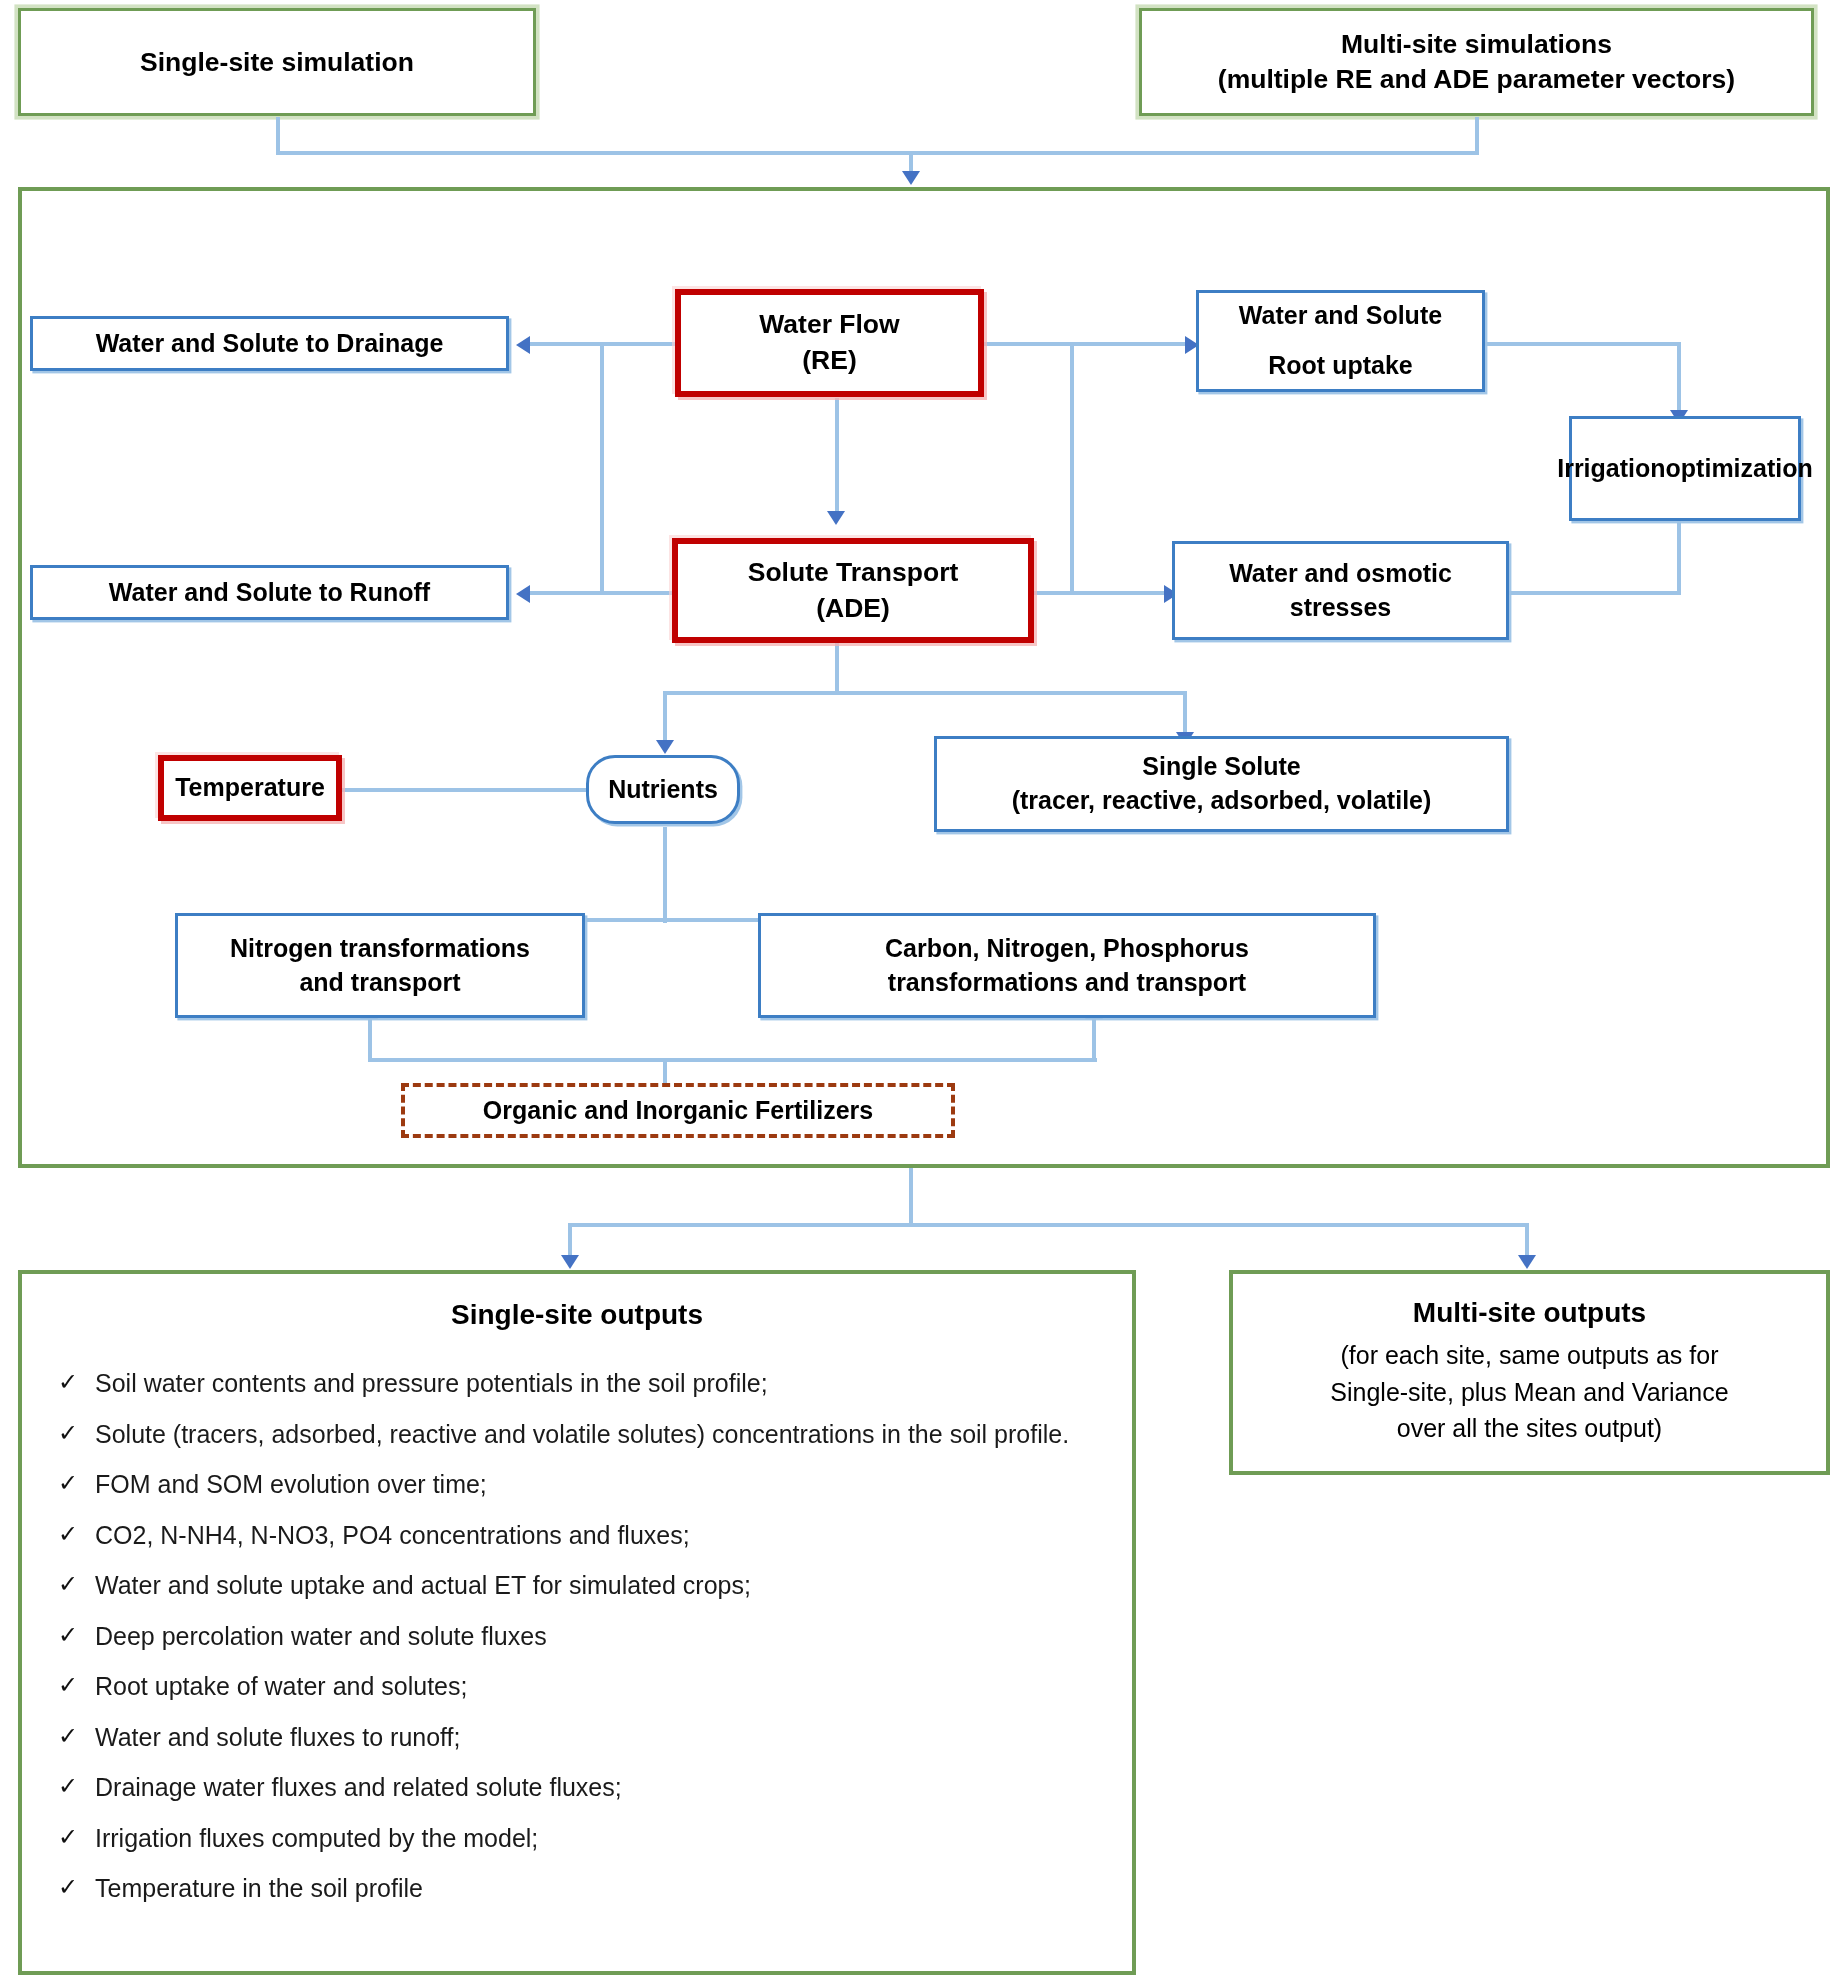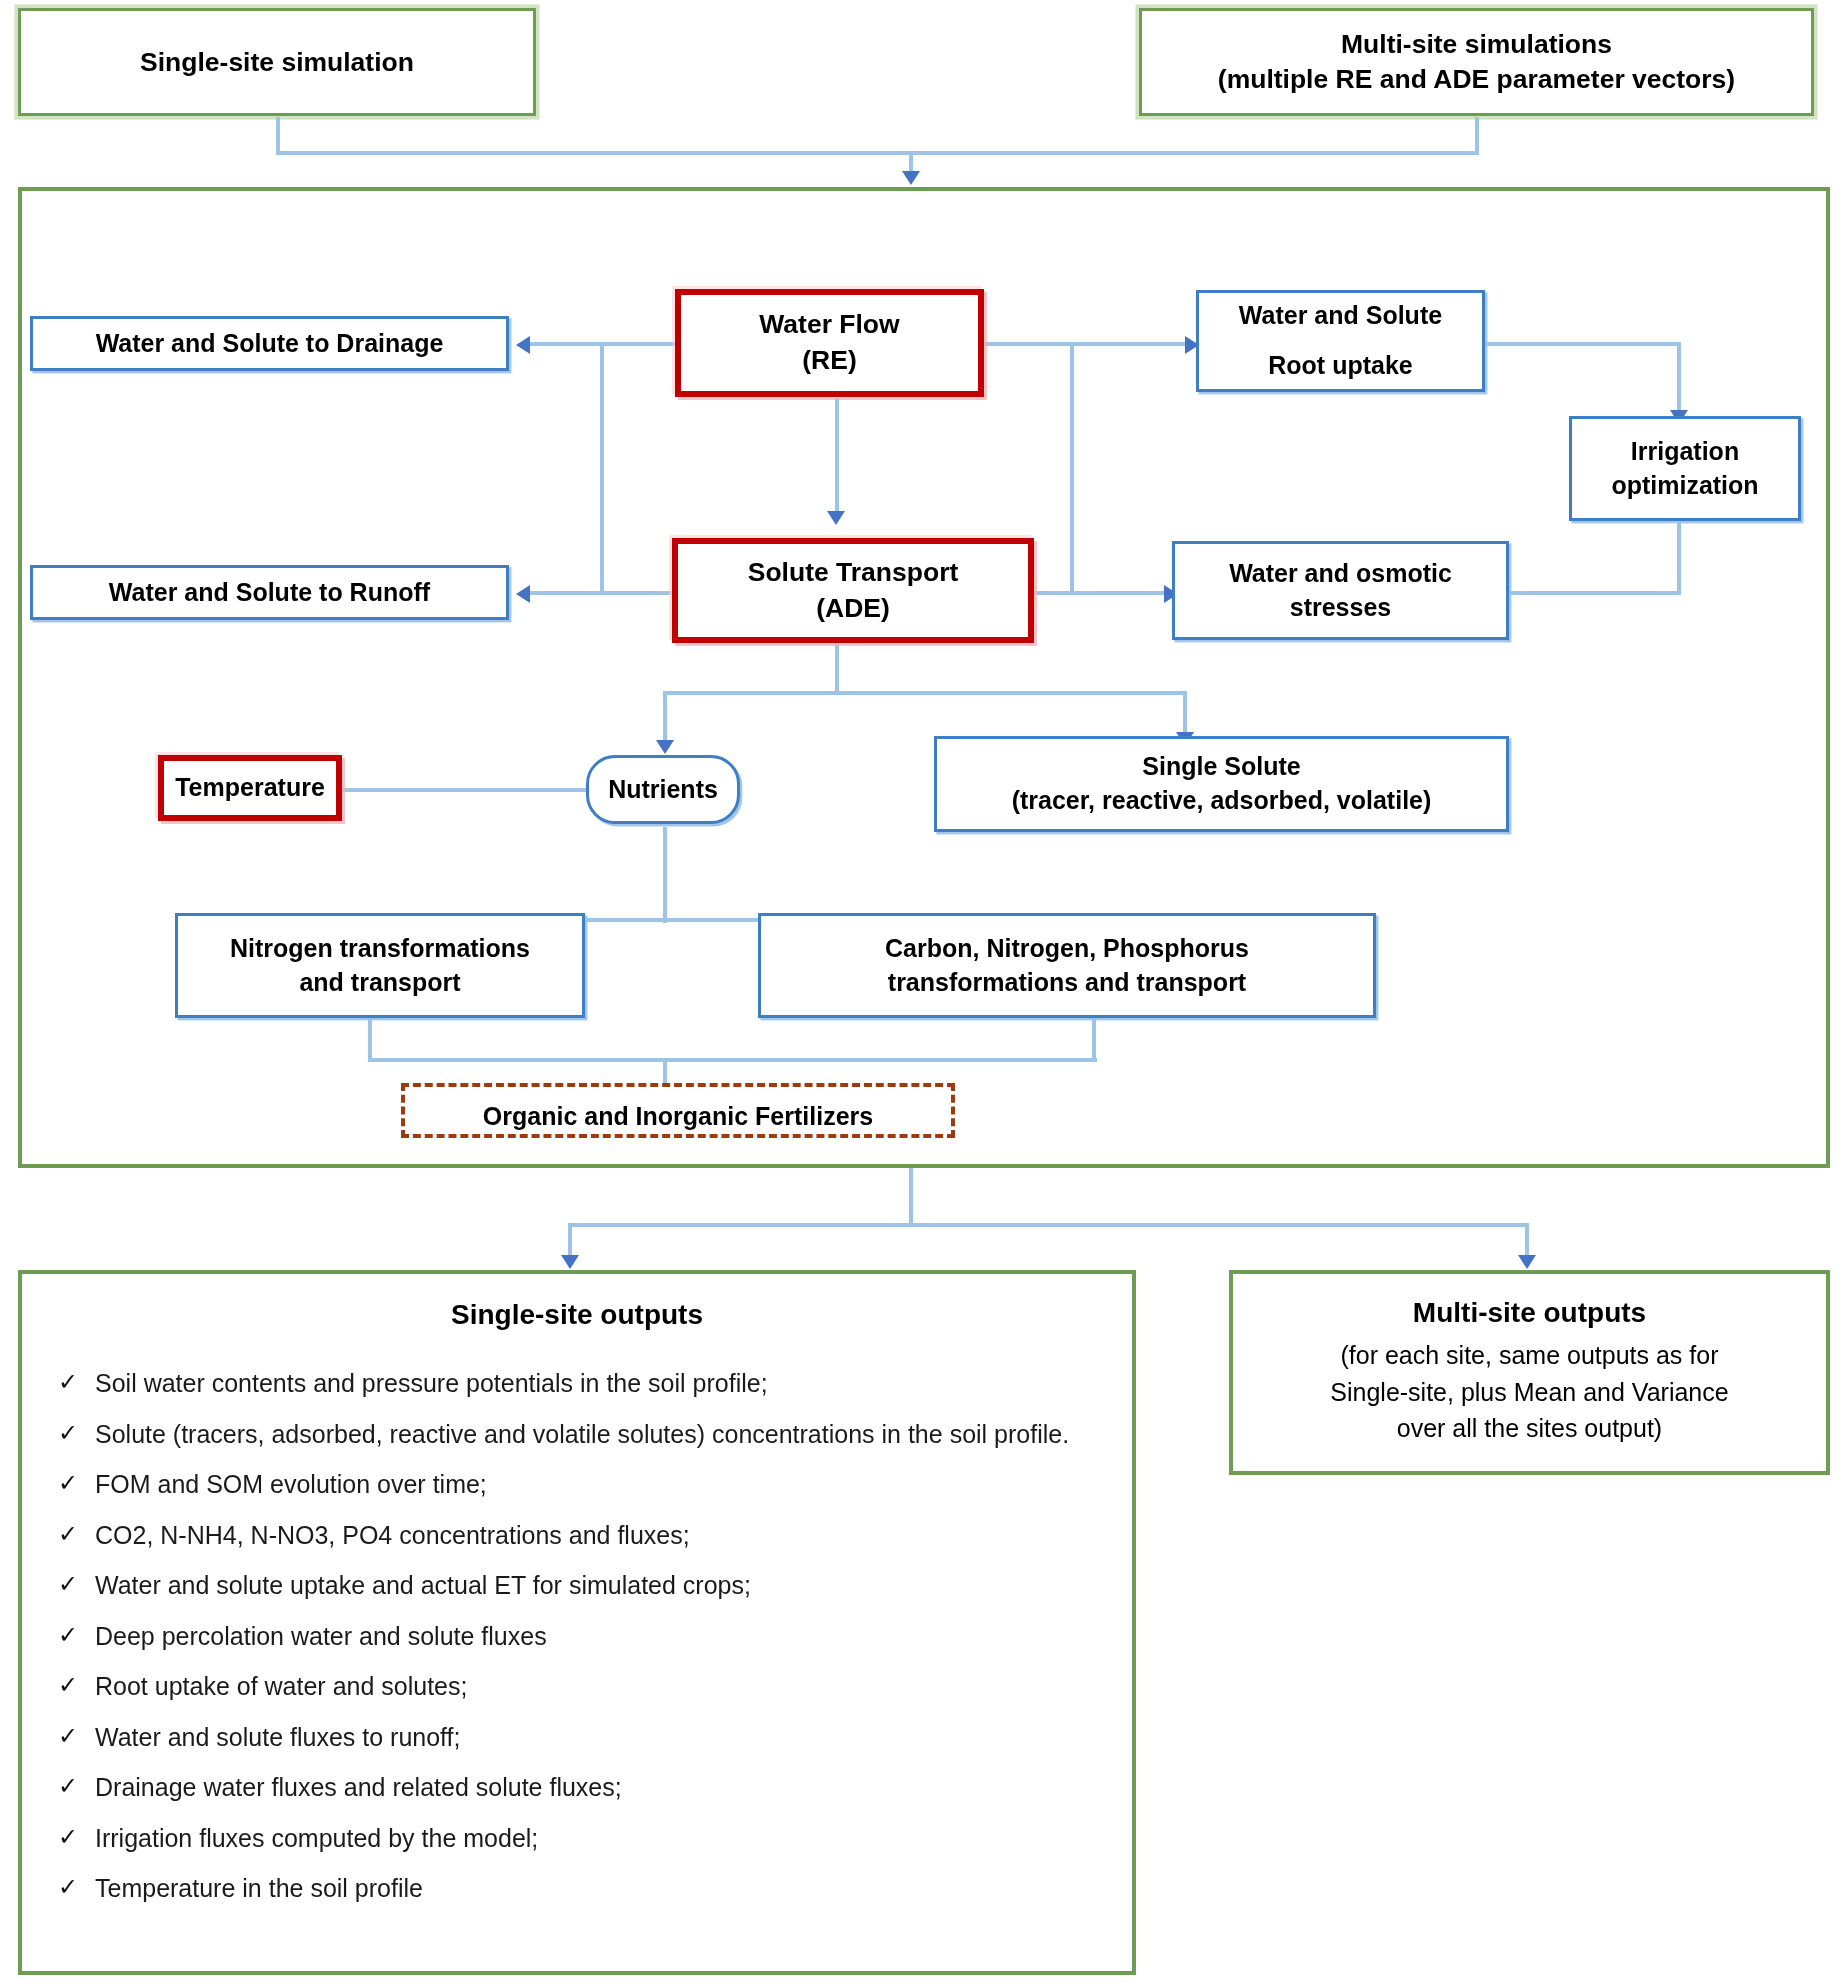--- a/index.html
+++ b/index.html
@@ -126,21 +126,21 @@
   <div class="node red" style="left:675px;top:289px;width:309px;height:108px;font-size:26.5px;flex-direction:column;">
     <span>Water Flow</span>
     <span>(RE)</span>
   </div>
 
   <div class="node blue" style="left:1196px;top:290px;width:289px;height:102px;font-size:25px;flex-direction:column;gap:16px;">
     <span>Water and Solute</span>
     <span>Root uptake</span>
   </div>
 
-  <div class="node blue" style="left:1569px;top:416px;width:232px;height:105px;font-size:25px;flex-direction:column;text-align:right;">
+  <div class="node blue" style="left:1569px;top:416px;width:232px;height:105px;font-size:25px;flex-direction:row;text-align:right;">
     <span>Irrigation</span>
     <span>optimization</span>
   </div>
 
   <div class="node blue" style="left:30px;top:565px;width:479px;height:55px;font-size:25px;">
     <span>Water and Solute to Runoff</span>
   </div>
 
   <div class="node red" style="left:672px;top:538px;width:362px;height:105px;font-size:26.5px;flex-direction:column;">
     <span>Solute Transport</span>
@@ -168,21 +168,21 @@
   <div class="node blue" style="left:175px;top:913px;width:410px;height:105px;font-size:25px;flex-direction:column;">
     <span>Nitrogen transformations</span>
     <span>and transport</span>
   </div>
 
   <div class="node blue" style="left:758px;top:913px;width:618px;height:105px;font-size:25px;flex-direction:column;">
     <span>Carbon, Nitrogen, Phosphorus</span>
     <span>transformations and transport</span>
   </div>
 
-  <div class="node dashed" style="left:401px;top:1083px;width:554px;height:55px;font-size:25px;color:#000;align-items:flex-end;">
+  <div class="node dashed" style="left:401px;top:1083px;width:554px;height:55px;font-size:25px;color:#000;">
     <span>Organic and Inorganic Fertilizers</span>
   </div>
 
   <div class="ln lnv" style="left:909px;top:1168px;height:59px;"></div>
   <div class="ln lnh" style="left:568px;top:1223px;width:961px;"></div>
   <div class="ln lnv" style="left:568px;top:1223px;height:36px;"></div>
   <div class="arrow arr-down" style="left:561px;top:1255px;"></div>
   <div class="ln lnv" style="left:1525px;top:1223px;height:36px;"></div>
   <div class="arrow arr-down" style="left:1518px;top:1255px;"></div>
 

